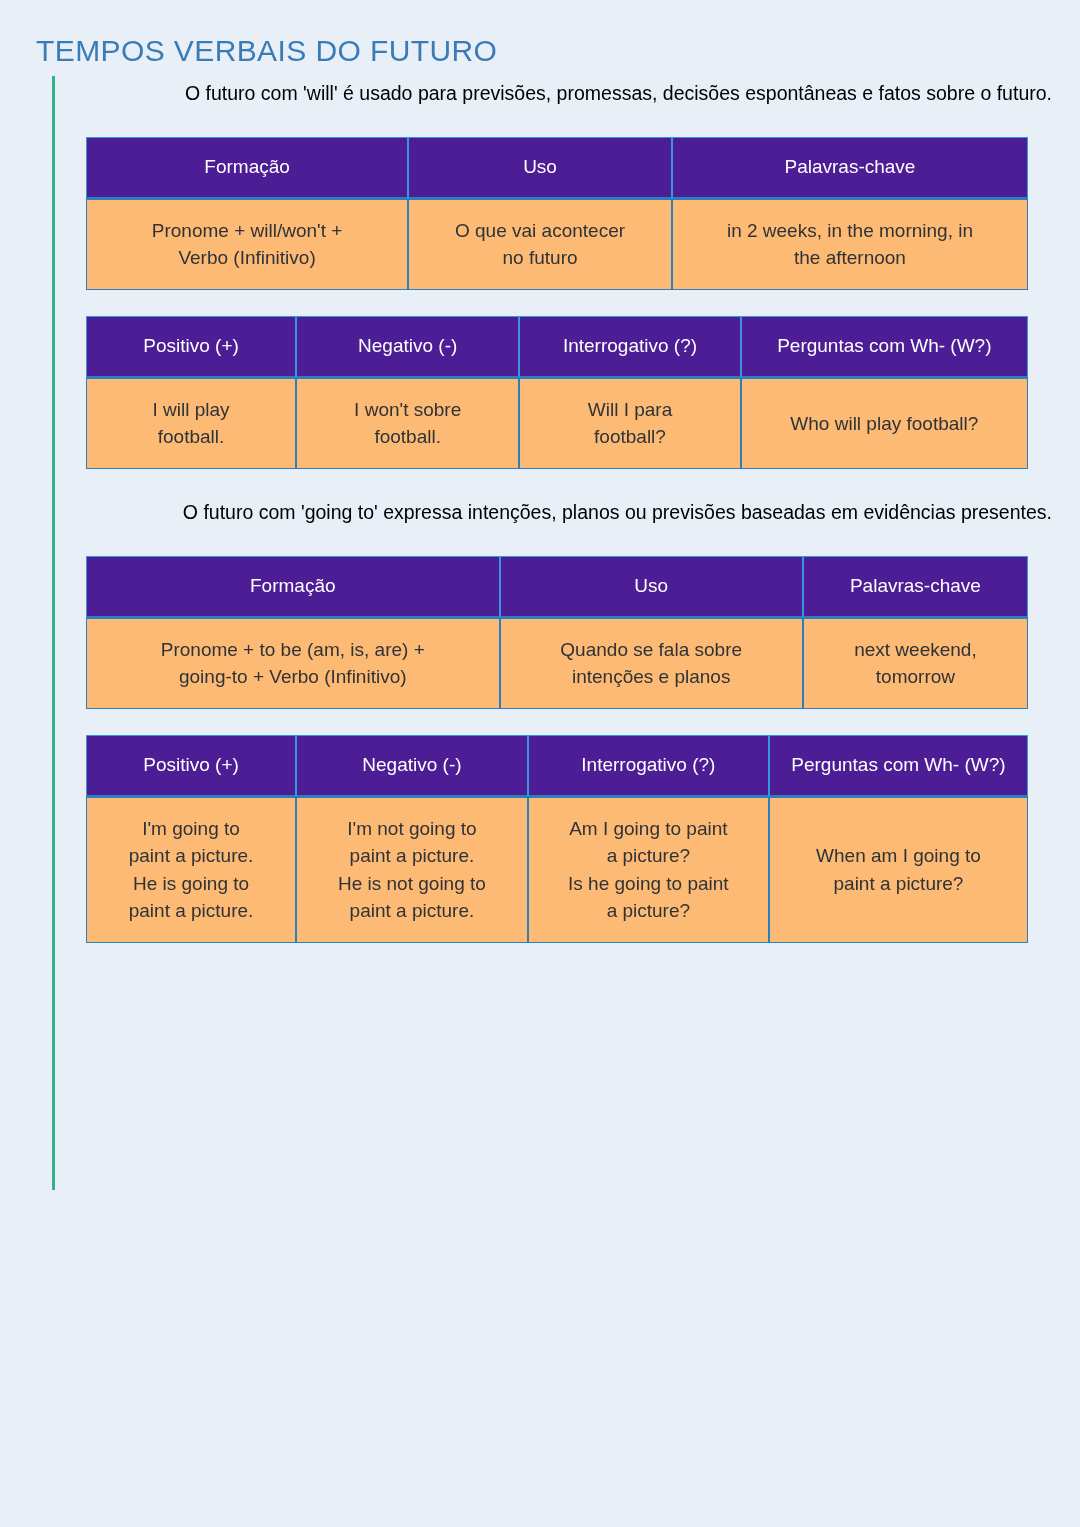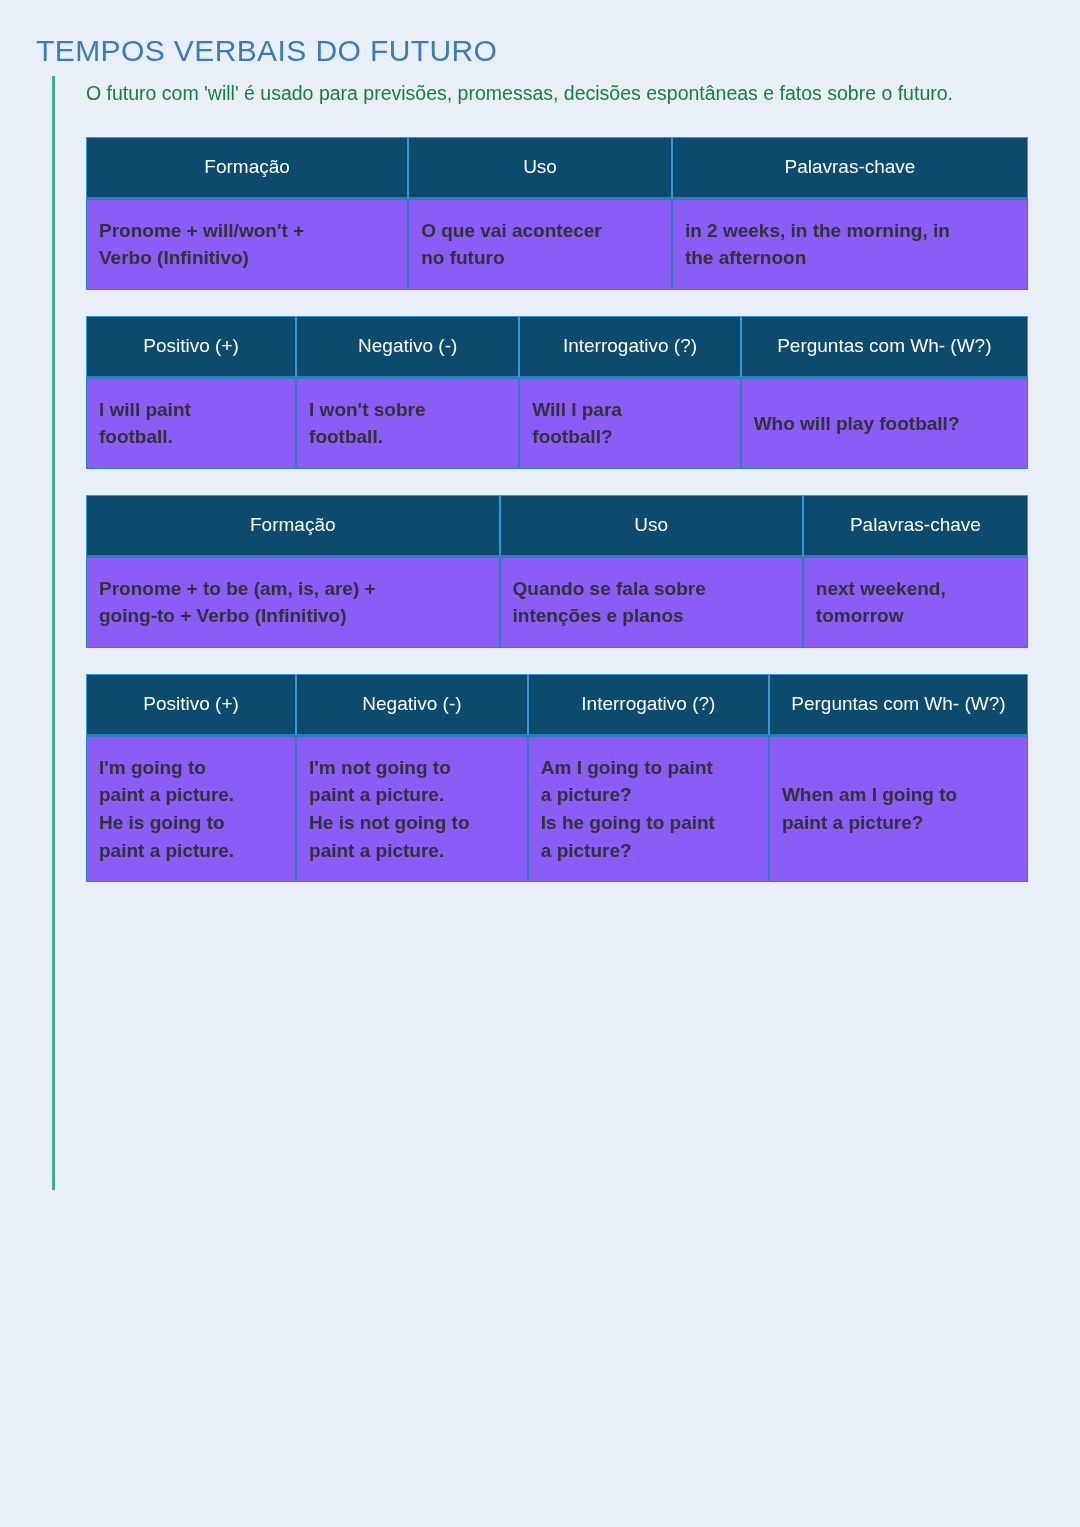--- a/index.html
+++ b/index.html
@@ -64,54 +64,55 @@
     font-weight: 400;
     color: #3a7cb8;
     letter-spacing: 0.2px;
     line-height: 1.3;
     margin: 0 0 20px 0;
     padding-top: 4px;
   }
   .section-desc {
     font-size: 19.5px;
     line-height: 1.78;
-    color: #15803d;
-    margin: 0 0 26px 0;
+    color: #000000;
+    margin: 0 0 26px 16px;
     padding-left: 8px;
     max-width: 950px;
+    text-align: right;
   }
 
   
   table.grid {
     border-collapse: separate;
     border-spacing: 0;
     width: 942px;
     margin: 0 0 26px 8px;
     table-layout: fixed;
   }
   table.grid th {
-    background: #0c4a6e;
+    background: #4c1d95;
     color: #ffffff;
     font-weight: 400;
     font-size: 19px;
     line-height: 1.42;
     text-align: center;
     vertical-align: middle;
     padding: 16px 4px;
     border: 1px solid #3498db;
   }
   table.grid td {
-    background: #8b5cf6;
+    background: #fdba74;
     color: #2f3337;
     font-size: 19px;
     line-height: 1.45;
+    text-align: center;
     vertical-align: middle;
     padding: 17px 12px;
     border: 1px solid #2a80bd;
-    font-weight: bold;
   }
   table.grid thead tr th {
     border-bottom: 2px solid #2a80bd;
   }
   .tall-head th { padding-top: 20px; padding-bottom: 20px; }
 
   
   .t1 col.c1 { width: 34.2%; }
   .t1 col.c2 { width: 28.0%; }
   .t1 col.c3 { width: 37.8%; }
@@ -184,35 +185,36 @@
           <thead>
             <tr class="tall-head">
               <th>Positivo (+)</th>
               <th>Negativo (-)</th>
               <th>Interrogativo (?)</th>
               <th>Perguntas com Wh- (W?)</th>
             </tr>
           </thead>
           <tbody>
             <tr>
-              <td class="cell-multiline">I will paint
+              <td class="cell-multiline">I will play
 football.</td>
               <td class="cell-multiline">I won't sobre
 football.</td>
               <td class="cell-multiline">Will I para
 football?</td>
               <td class="cell-multiline">Who will play football?</td>
             </tr>
           </tbody>
         </table>
       </div>
 
       <div class="section">
 
 
+        <p class="section-desc">O futuro com 'going to' expressa intenções, planos ou previsões baseadas em evidências presentes.</p>
 
         <table class="grid t3">
           <colgroup>
               <col class="c1">
               <col class="c2">
               <col class="c3">
             </colgroup>
           <thead>
             <tr>
               <th>Formação</th>

